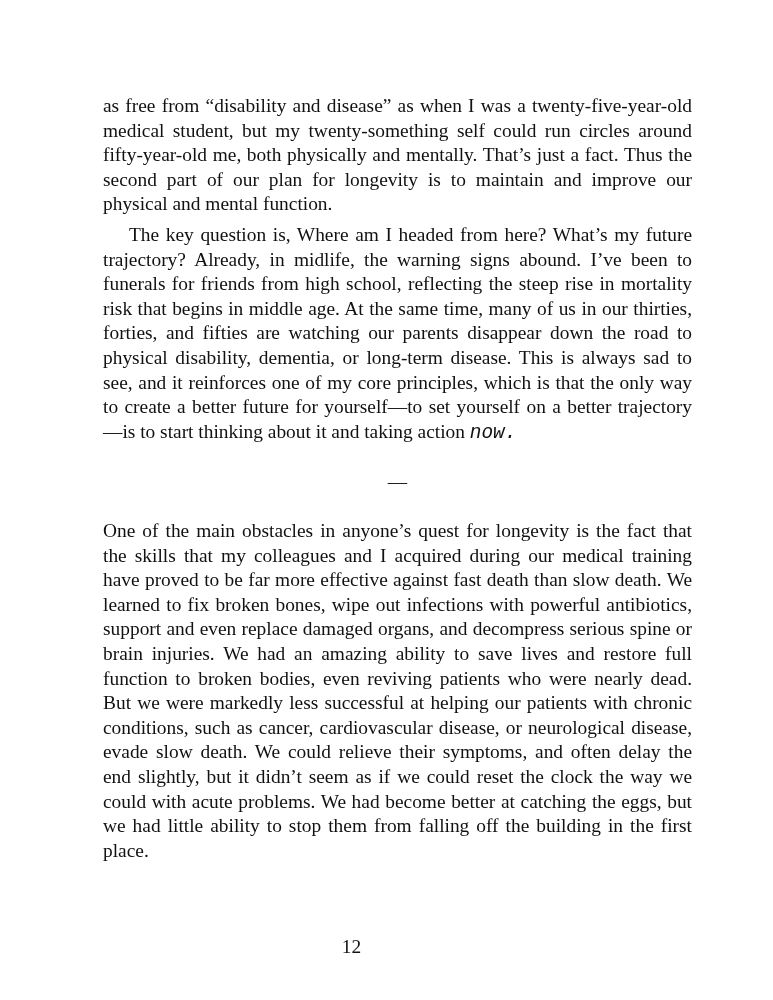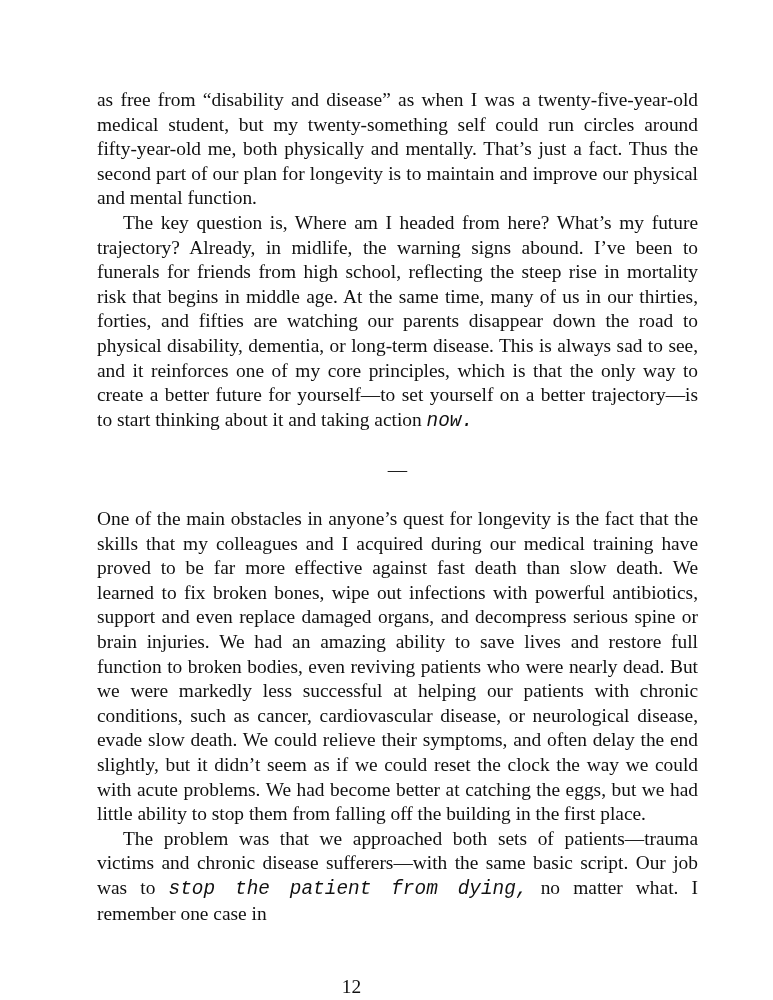--- a/index.html
+++ b/index.html
@@ -8,21 +8,21 @@
     position: absolute;
     left: 97px;
     top: 88px;
     width: 601px;
     font-family: "Liberation Serif", "DejaVu Serif", serif;
     font-size: 19.4px;
     line-height: 24.6px;
     color: #111111;
   }
   .para {
-    margin: 0;
+    margin: 6px;
     text-align: justify;
     text-justify: inter-word;
     hyphens: none;
   }
   .para.indent { text-indent: 26px; }
   .break {
     text-align: center;
     height: 24.6px;
     margin: 24.6px 0 24.6px 0;
     line-height: 24.6px;
@@ -31,27 +31,25 @@
   em { font-style: italic; font-family: Liberation Mono, monospace; }
   .page-number {
     position: absolute;
     left: 0;
     width: 703px;
     top: 936px;
     text-align: center;
     font-family: "Liberation Serif", "DejaVu Serif", serif;
     font-size: 19.4px;
     color: #111111;
-    margin-top: 40px;
   }
 </style>
 </head>
 <body>
 
 <div class="page">
   <p class="para"><span>as free from “disability and disease” as when I was a twenty-five-year-old medical student, but my twenty-something self could run circles around fifty-year-old me, both physically and mentally. That’s just a fact. Thus the second part of our plan for longevity is to maintain and improve our physical and mental function.</span></p>
   <p class="para indent"><span>The key question is, Where am I headed from here? What’s my future trajectory? Already, in midlife, the warning signs abound. I’ve been to funerals for friends from high school, reflecting the steep rise in mortality risk that begins in middle age. At the same time, many of us in our thirties, forties, and fifties are watching our parents disappear down the road to physical disability, dementia, or long-term disease. This is always sad to see, and it reinforces one of my core principles, which is that the only way to create a better future for yourself—to set yourself on a better trajectory—is to start thinking about it and taking action </span><em>now.</em></p>
   <div class="break"><span>—</span></div>
   <p class="para"><span>One of the main obstacles in anyone’s quest for longevity is the fact that the skills that my colleagues and I acquired during our medical training have proved to be far more effective against fast death than slow death. We learned to fix broken bones, wipe out infections with powerful antibiotics, support and even replace damaged organs, and decompress serious spine or brain injuries. We had an amazing ability to save lives and restore full function to broken bodies, even reviving patients who were nearly dead. But we were markedly less successful at helping our patients with chronic conditions, such as cancer, cardiovascular disease, or neurological disease, evade slow death. We could relieve their symptoms, and often delay the end slightly, but it didn’t seem as if we could reset the clock the way we could with acute problems. We had become better at catching the eggs, but we had little ability to stop them from falling off the building in the first place.</span></p>
-  <p class="para indent"><span>The problem was that we approached both sets of patients—trauma victims and chronic disease sufferers—with the same basic script. Our job was to </span><em>stop the patient from dying,</em><span> no matter what. I remember one case in</span></p>
 </div>
 
 <div class="page-number">12</div>
 
 </body></html>

